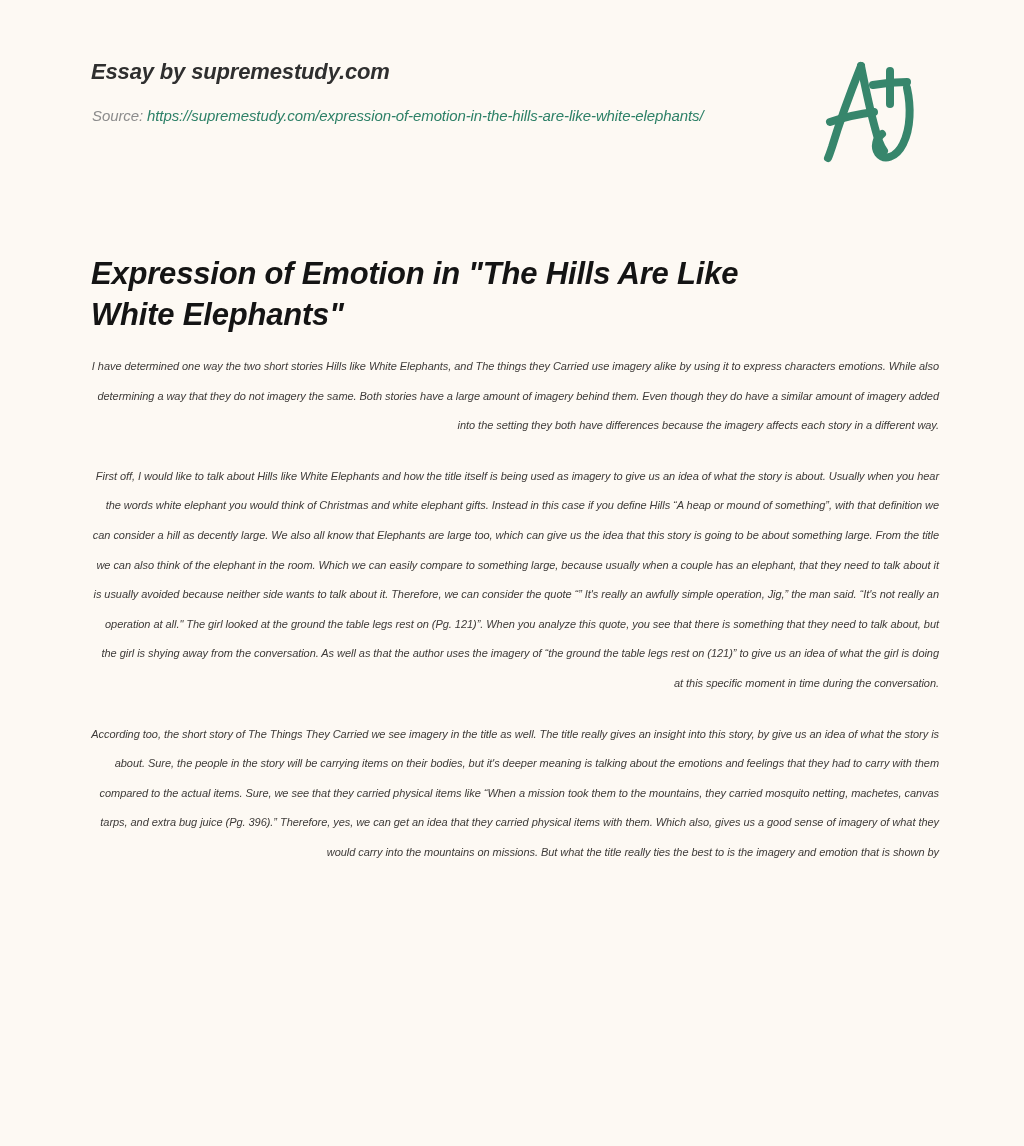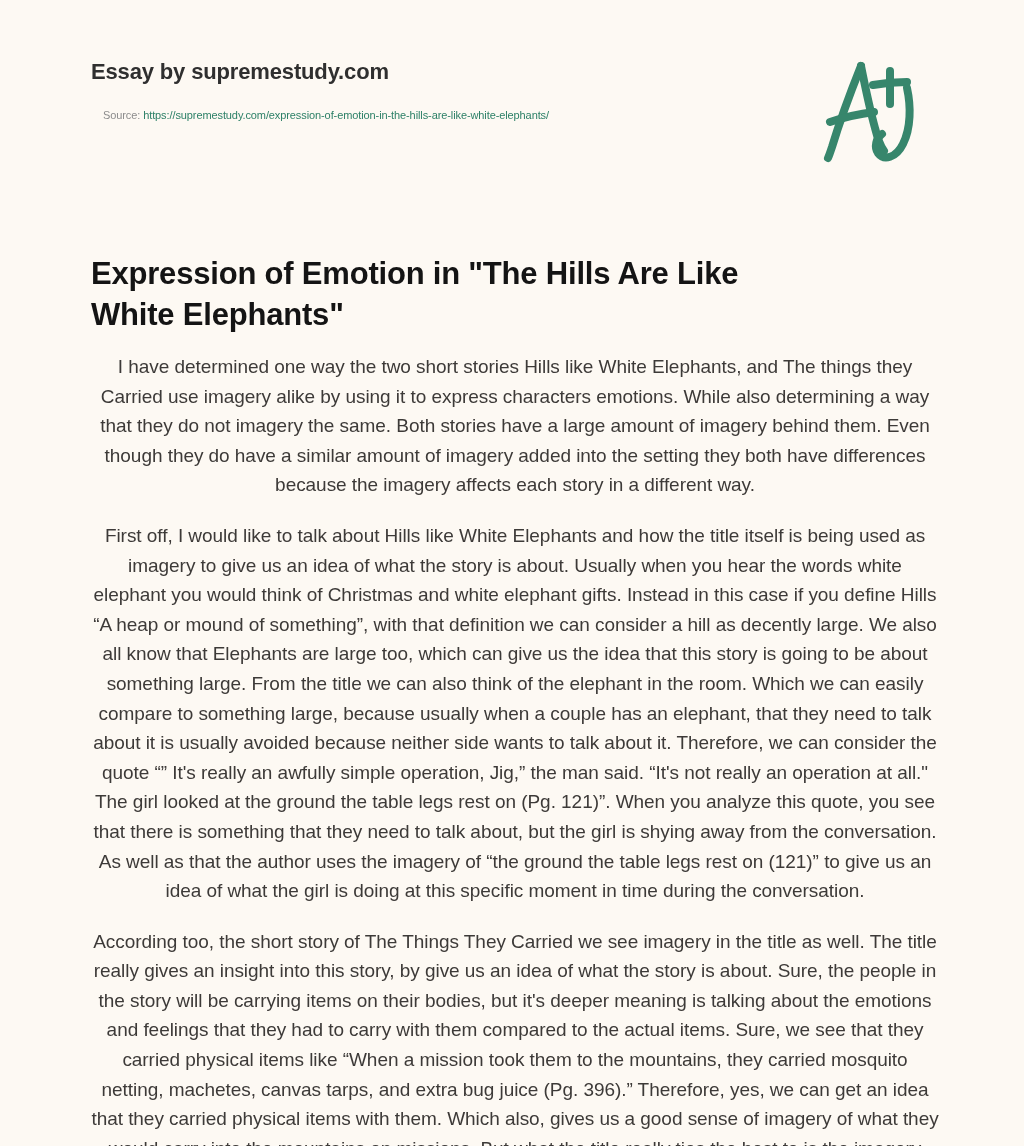--- a/index.html
+++ b/index.html
@@ -13,20 +13,21 @@
     background: #fdf9f3;
     font-family: "Liberation Sans", sans-serif;
     overflow: hidden;
   }
   .page {
     position: relative;
     width: 1024px;
     height: 812px;
     background: #fdf9f3;
     box-sizing: border-box;
+    font-style: italic;
   }
 
   
   .header {
     position: absolute;
     left: 0;
     top: 0;
     width: 1024px;
     padding: 0;
   }
@@ -38,23 +39,23 @@
   }
   .essay-by {
     font-size: 22px;
     font-weight: bold;
     color: #2f2f2f;
     letter-spacing: -0.15px;
     line-height: 28px;
     margin: 0;
   }
   .source-line {
-    margin: 12px;
+    margin: 1px;
     margin-top: 17px;
-    font-size: 11px;
+    font-size: 15px;
     line-height: 25px;
     color: #8c8c8c;
     letter-spacing: -0.1px;
     word-break: break-word;
   }
   .source-label {
     color: #8c8c8c;
   }
   .source-url {
     color: #2d8067;
@@ -93,25 +94,25 @@
 
   
   .body-copy {
     position: absolute;
     left: 91px;
     top: 352px;
     width: 848px;
   }
   .body-copy p {
     margin: 0 0 21px 0;
-    font-size: 19px;
+    font-size: 11px;
     line-height: 29.6px;
     color: #3d3a38;
     letter-spacing: -0.05px;
-    text-align: center;
+    text-align: right;
   }
   .body-copy p:last-child {
     margin-bottom: 0;
   }
 </style>
 </head>
 <body>
 
 <div class="page">
 

